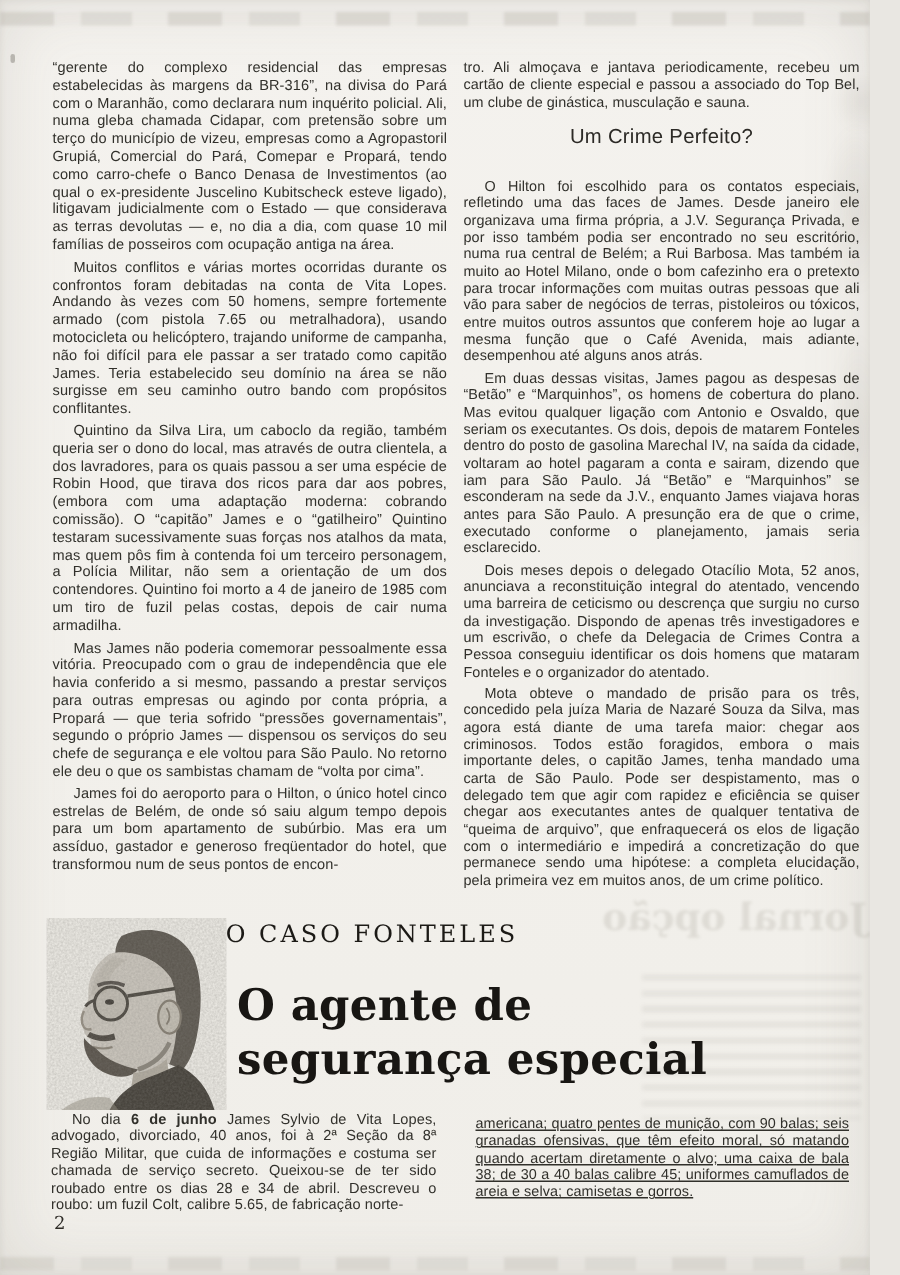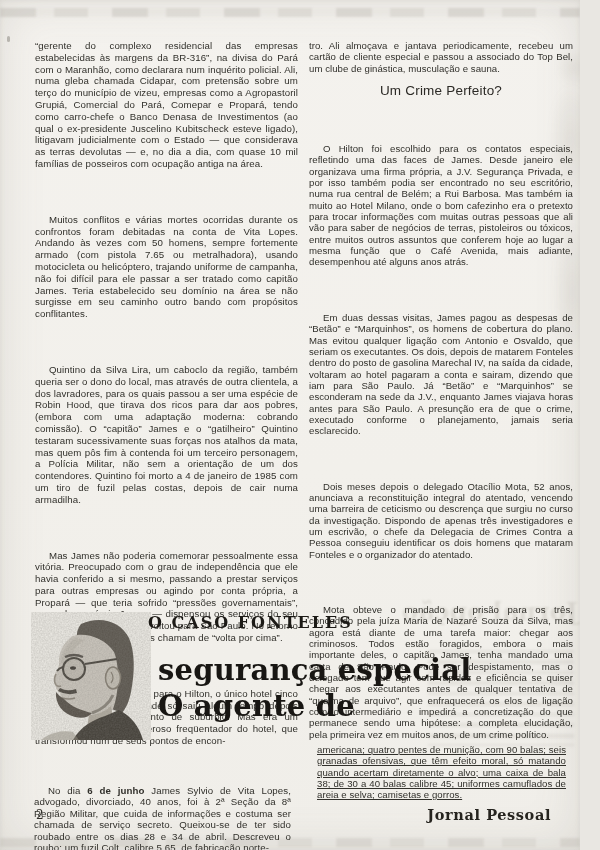--- a/index.html
+++ b/index.html
@@ -22,29 +22,29 @@
   .bleed-title{
     position:absolute;left:418px;top:597px;width:160px;text-align:center;
     font-family:"DejaVu Serif",serif;font-weight:bold;font-size:25px;color:#6e6859;
     opacity:.14;transform:scaleX(-1);filter:blur(1.1px);white-space:nowrap;}
   .bleed-lines{
     position:absolute;left:428px;top:650px;width:146px;height:96px;transform:scaleX(-1);filter:blur(1.4px);
     background:repeating-linear-gradient(180deg,rgba(112,106,94,.10) 0 3.5px,rgba(112,106,94,0) 3.5px 10.5px);}
   
   .col{position:absolute;text-align:justify;}
   .col p{margin:0 0 3px 0;}
-  .col p.ind{text-indent:14px;margin-top:44px;}
+  .col p.ind{text-indent:14px;}
   .col-left{left:35px;top:40px;width:263px;font-size:9.7px;line-height:11.8px;letter-spacing:.08px;}
   .col-right{left:309px;top:40px;width:264px;font-size:9.6px;line-height:11.35px;letter-spacing:.05px;}
   .subhead{margin:9px 0 20px 0;font-size:13.5px;line-height:16px;font-weight:400;text-align:center;letter-spacing:.2px;color:#2c2a26;}
   
   .photo{position:absolute;left:31px;top:612px;width:120px;height:128px;margin:0;}
   .photo svg{display:block;width:100%;height:100%;}
   .kicker{position:absolute;left:148px;top:613px;width:200px;text-align:center;
-    font-family:"DejaVu Serif",serif;font-weight:bold;font-size:16px;letter-spacing:2px;color:#1c1a16;white-space:nowrap;}
+    font-family:"DejaVu Serif",serif;font-weight:normal;font-size:16px;letter-spacing:2px;color:#1c1a16;white-space:nowrap;}
   .title{position:absolute;left:158px;top:652px;margin:0;
     font-family:"DejaVu Serif",serif;font-weight:bold;font-size:29px;line-height:36px;color:#181613;letter-spacing:.2px;}
   .title .line{display:block;white-space:nowrap;}
   .col-bottom-left{left:34px;top:741px;width:257px;font-size:9.7px;line-height:11.4px;letter-spacing:.08px;}
   .col-bottom-right{left:317px;top:744px;width:249px;font-size:9.6px;line-height:11.3px;letter-spacing:.05px;text-decoration:underline;}
   .col-bottom-right p{margin:0;}
   
   .pagenum{position:absolute;left:36px;top:808px;font-family:"DejaVu Serif",serif;font-size:12px;color:#2e2c27;}
   .brand{position:absolute;right:29px;top:806px;font-family:"DejaVu Serif",serif;font-weight:bold;font-size:14.5px;letter-spacing:.6px;color:#26241f;}
 </style>
@@ -106,28 +106,27 @@
       <path d="M58,103 L56,116 L84,116 L80,94 C75,99 66,103 58,103 Z" fill="#b3ada1"></path>
       <path d="M42,128 C50,114 62,108 74,104 L88,98 C100,104 108,114 112,128 Z" fill="#403c35"></path>
       <path d="M10,128 C20,120 32,118 42,120 L48,128 Z" fill="#8f897c" opacity="0.5"></path>
       <rect width="120" height="128" filter="url(#ph-grain)"></rect>
     </svg>
   </figure>
 
   <div class="kicker">O CASO FONTELES</div>
 
   <h1 class="title">
+    <span class="line">O agente de</span>
     <span class="line">segurança especial</span>
-    <span class="line">O agente de</span>
   </h1>
 
   <section class="col col-bottom-left">
     <p class="ind"><span>No dia </span><b>6 de junho</b><span> James Sylvio de Vita Lopes, advogado, divorciado, 40 anos, foi à 2ª Seção da 8ª Região Militar, que cuida de informações e costuma ser chamada de serviço secreto. Queixou-se de ter sido roubado entre os dias 28 e 34 de abril. Descreveu o roubo: um fuzil Colt, calibre 5.65, de fabricação norte-</span></p>
   </section>
 
   <section class="col col-bottom-right">
     <p class="noind">americana; quatro pentes de munição, com 90 balas; seis granadas ofensivas, que têm efeito moral, só matando quando acertam diretamente o alvo; uma caixa de bala 38; de 30 a 40 balas calibre 45; uniformes camuflados de areia e selva; camisetas e gorros.</p>
   </section>
 
   <div class="pagenum">2</div>
-  <div class="brand">Jornal Pessoal</div>
 
 </div>
 
 </body></html>

